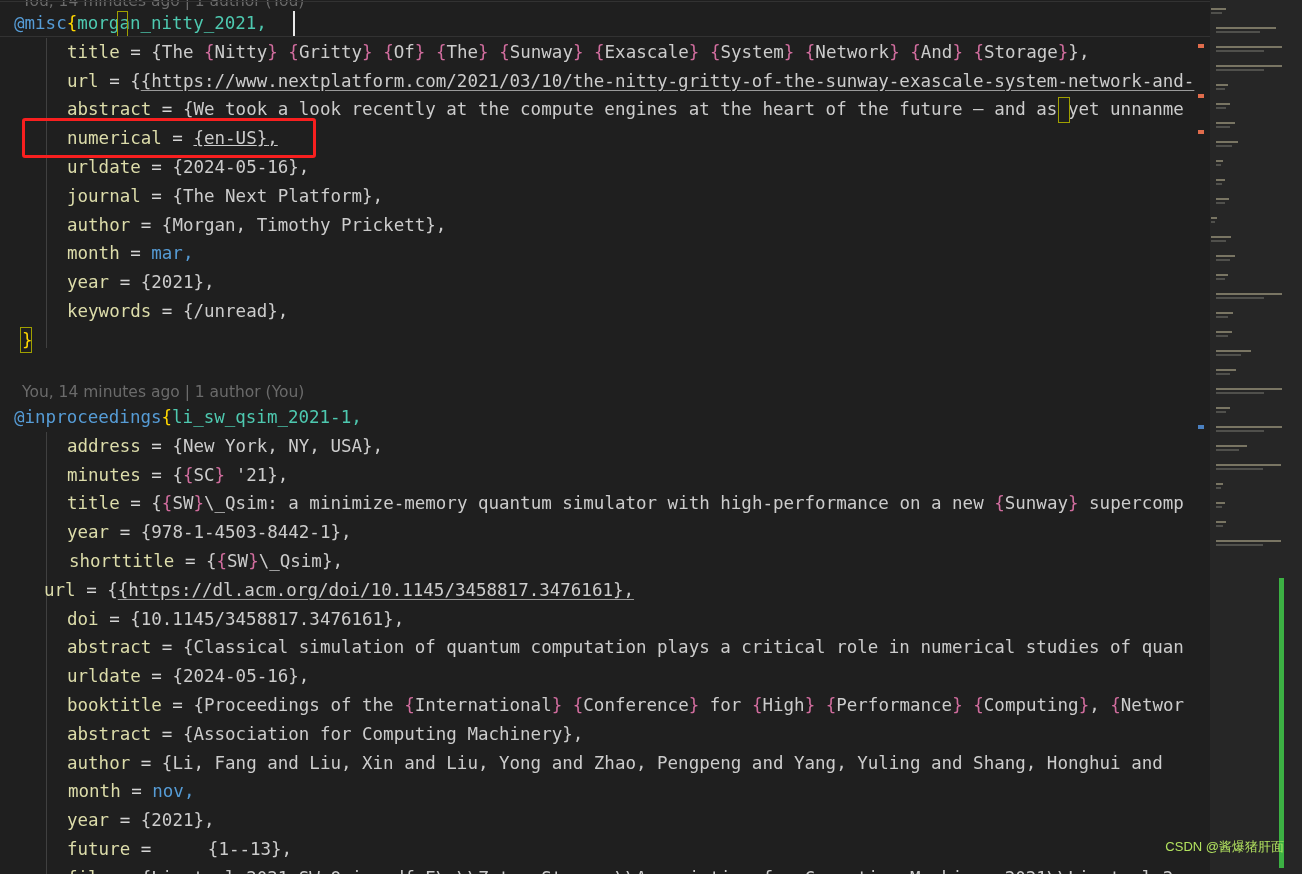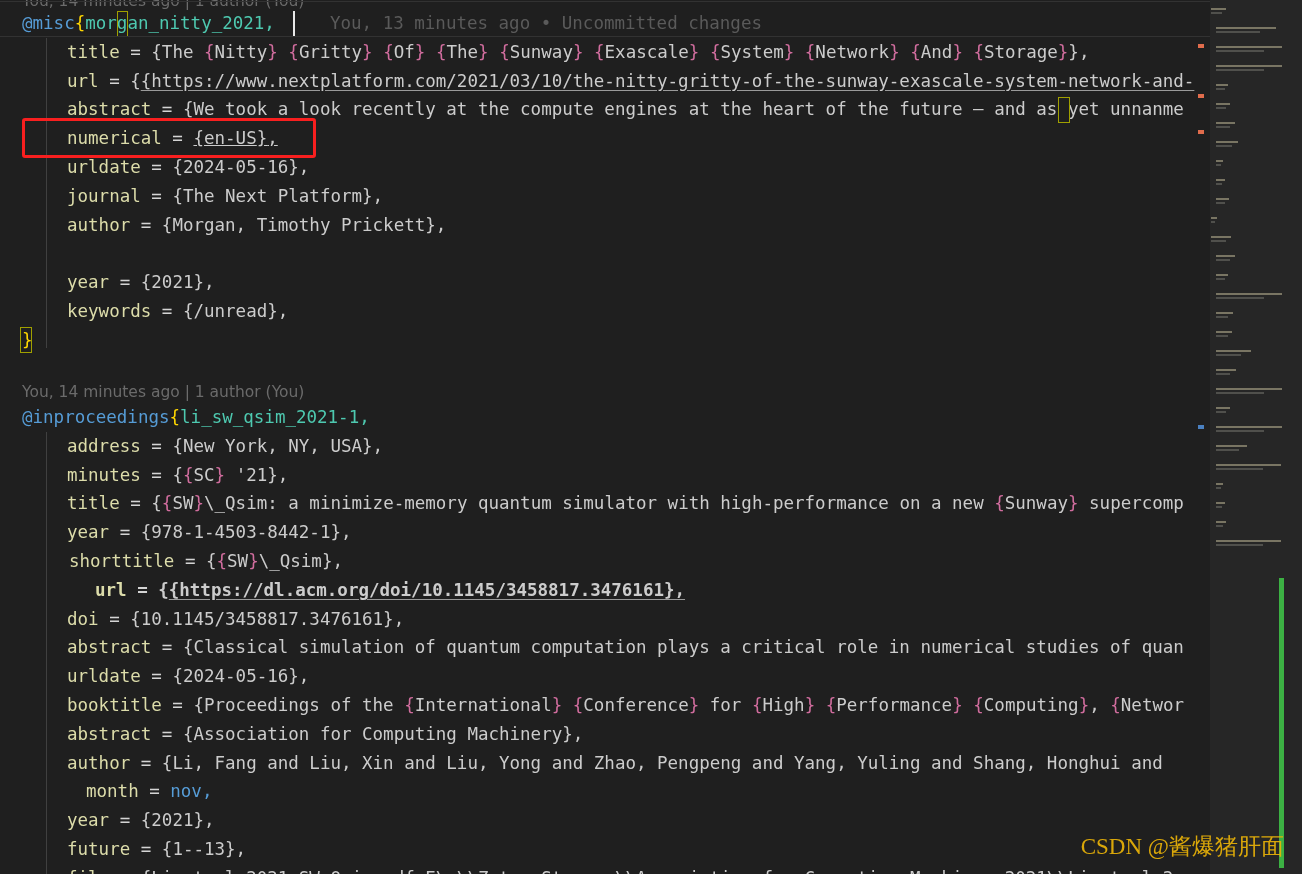--- a/index.html
+++ b/index.html
@@ -28,21 +28,21 @@
     height: 874px;
     overflow: hidden;
   }
   .code-line {
     position: absolute;
     left: 0;
     white-space: pre;
     height: 28.8px;
     line-height: 28.8px;
     color: #cccccc;
-    padding-left: 22px;
+    padding-left: 14px;
   }
   .indent-guide {
     position: absolute;
     left: 46px;
     width: 1px;
     background: #404040;
   }
 
   
   .t-entry    { color: #569cd6; }     
@@ -136,57 +136,57 @@
   .seam {
     position: absolute;
     left: 0;
     height: 1px;
     background: #323232;
   }
 
   
   #watermark {
     position: absolute;
-    color: #eab308;
-    font-family: Liberation Serif, serif;
-    font-size: 23px;
+    color: #bef264;
+    font-family: Liberation Sans, sans-serif;
+    font-size: 13px;
     white-space: pre;
     opacity: 0.92;
   }
 </style>
 </head>
 <body>
 
 <div id="editor-root">
 
   <div id="code-surface">
 
     <div class="blame" style="left:22px; top:-9px;">You, 14 minutes ago | 1 author (You)</div>
 
     <div class="indent-guide" style="top:38px; height:310px;"></div>
     <div class="indent-guide" style="top:432px; height:442px;"></div>
 
     <div class="code-line" style="top:9px;"><span class="t-entry">@misc</span><span class="t-brace">{</span><span class="t-key">morgan_nitty_2021,</span></div>
 
-    <div class="blame-inline" style="left:330px; top:9px;">You, 13 minutes ago • Uncommitted changes</div>
 
     <div class="code-line" style="top: 37.8px; padding-left: 67px;"><span class="t-field">title</span><span class="t-eq"> = </span><span class="f-val" style="color: rgb(204, 204, 204);"><span style="color:#cccccc">{</span>The <span style="color:#d16d9e">{</span>Nitty<span style="color:#d16d9e">}</span> <span style="color:#d16d9e">{</span>Gritty<span style="color:#d16d9e">}</span> <span style="color:#d16d9e">{</span>Of<span style="color:#d16d9e">}</span> <span style="color:#d16d9e">{</span>The<span style="color:#d16d9e">}</span> <span style="color:#d16d9e">{</span>Sunway<span style="color:#d16d9e">}</span> <span style="color:#d16d9e">{</span>Exascale<span style="color:#d16d9e">}</span> <span style="color:#d16d9e">{</span>System<span style="color:#d16d9e">}</span> <span style="color:#d16d9e">{</span>Network<span style="color:#d16d9e">}</span> <span style="color:#d16d9e">{</span>And<span style="color:#d16d9e">}</span> <span style="color:#d16d9e">{</span>Storage<span style="color:#d16d9e">}</span><span style="color:#cccccc">}</span>,</span></div>
 
     <div class="code-line" style="top: 66.6px; padding-left: 67px;"><span class="t-field">url</span><span class="t-eq"> = </span><span class="t-plain">{</span><span class="t-url">{https://www.nextplatform.com/2021/03/10/the-nitty-gritty-of-the-sunway-exascale-system-network-and-</span></div>
 
     <div class="code-line" style="top: 95.4px; padding-left: 67px;"><span class="t-field">abstract</span><span class="t-eq"> = </span><span class="f-val" style="color: rgb(204, 204, 204);"><span style="color:#cccccc">{</span>We took a look recently at the compute engines at the heart of the future – and as yet unnanme</span></div>
 
     <div class="code-line" style="top: 124.2px; padding-left: 67px;"><span class="t-field">numerical</span><span class="t-eq"> = </span><span class="f-val" style="color: rgb(204, 204, 204); text-decoration: underline;"><span style="color:#cccccc">{</span>en-US<span style="color:#cccccc">}</span>,</span></div>
 
     <div class="code-line" style="top: 153px; padding-left: 67px;"><span class="t-field">urldate</span><span class="t-eq"> = </span><span class="f-val" style="color: rgb(204, 204, 204);"><span style="color:#cccccc">{</span>2024-05-16<span style="color:#cccccc">}</span>,</span></div>
 
     <div class="code-line" style="top: 181.8px; padding-left: 67px;"><span class="t-field">journal</span><span class="t-eq"> = </span><span class="f-val" style="color: rgb(204, 204, 204);"><span style="color:#cccccc">{</span>The Next Platform<span style="color:#cccccc">}</span>,</span></div>
 
     <div class="code-line" style="top: 210.6px; padding-left: 67px;"><span class="t-field">author</span><span class="t-eq"> = </span><span class="f-val" style="color: rgb(204, 204, 204);"><span style="color:#cccccc">{</span>Morgan, Timothy Prickett<span style="color:#cccccc">}</span>,</span></div>
 
+    <div class="code-line" style="top: 239.4px; padding-left: 67px;"><span class="t-field">month</span><span class="t-eq"> = </span><span class="t-mon">mar,</span></div>
 
     <div class="code-line" style="top: 268.2px; padding-left: 67px;"><span class="t-field">year</span><span class="t-eq"> = </span><span class="f-val" style="color: rgb(204, 204, 204);"><span style="color:#cccccc">{</span>2021<span style="color:#cccccc">}</span>,</span></div>
 
     <div class="code-line" style="top: 297px; padding-left: 67px;"><span class="t-field">keywords</span><span class="t-eq"> = </span><span class="f-val" style="color: rgb(204, 204, 204);"><span style="color:#cccccc">{</span>/unread<span style="color:#cccccc">}</span>,</span></div>
 
     <div class="code-line" style="top:325.8px; padding-left:22px;"><span class="t-brace">}</span></div>
 
     <div class="blame" style="left:22px; top:382px;">You, 14 minutes ago | 1 author (You)</div>
 
     <div class="code-line" style="top:403px;"><span class="t-entry">@inproceedings</span><span class="t-brace">{</span><span class="t-key">li_sw_qsim_2021-1,</span></div>
@@ -194,39 +194,39 @@
     <div class="code-line" style="top: 431.8px; padding-left: 67px;"><span class="t-field">address</span><span class="t-eq"> = </span><span class="f-val" style="color: rgb(204, 204, 204);"><span style="color:#cccccc">{</span>New York, NY, USA<span style="color:#cccccc">}</span>,</span></div>
 
     <div class="code-line" style="top: 460.6px; padding-left: 67px;"><span class="t-field">minutes</span><span class="t-eq"> = </span><span class="f-val" style="color: rgb(204, 204, 204);"><span style="color:#cccccc">{</span><span style="color:#d16d9e">{</span>SC<span style="color:#d16d9e">}</span> '21<span style="color:#cccccc">}</span>,</span></div>
 
     <div class="code-line" style="top: 489.4px; padding-left: 67px;"><span class="t-field">title</span><span class="t-eq"> = </span><span class="f-val" style="color: rgb(204, 204, 204);"><span style="color:#cccccc">{</span><span style="color:#d16d9e">{</span>SW<span style="color:#d16d9e">}</span>\_Qsim: a minimize-memory quantum simulator with high-performance on a new <span style="color:#d16d9e">{</span>Sunway<span style="color:#d16d9e">}</span> supercomp</span></div>
 
     <div class="code-line" style="top: 518.2px; padding-left: 67px;"><span class="t-field">year</span><span class="t-eq"> = </span><span class="f-val" style="color: rgb(204, 204, 204);"><span style="color:#cccccc">{</span>978-1-4503-8442-1<span style="color:#cccccc">}</span>,</span></div>
 
     <div class="code-line" style="top: 547px; padding-left: 69px;"><span class="t-field">shorttitle</span><span class="t-eq"> = </span><span class="f-val" style="color: rgb(204, 204, 204);"><span style="color:#cccccc">{</span><span style="color:#d16d9e">{</span>SW<span style="color:#d16d9e">}</span>\_Qsim<span style="color:#cccccc">}</span>,</span></div>
 
-    <div class="code-line" style="top: 575.8px; padding-left: 95px; font-weight: bold;"><span class="t-field">url</span><span class="t-eq"> = </span><span class="t-plain">{</span><span class="t-url">{https://dl.acm.org/doi/10.1145/3458817.3476161},</span></div>
+    <div class="code-line" style="top: 575.8px; padding-left: 44px;"><span class="t-field">url</span><span class="t-eq"> = </span><span class="t-plain">{</span><span class="t-url">{https://dl.acm.org/doi/10.1145/3458817.3476161},</span></div>
 
     <div class="code-line" style="top: 604.6px; padding-left: 67px;"><span class="t-field">doi</span><span class="t-eq"> = </span><span class="f-val" style="color: rgb(204, 204, 204);"><span style="color:#cccccc">{</span>10.1145/3458817.3476161<span style="color:#cccccc">}</span>,</span></div>
 
     <div class="code-line" style="top: 633.4px; padding-left: 67px;"><span class="t-field">abstract</span><span class="t-eq"> = </span><span class="f-val" style="color: rgb(204, 204, 204);"><span style="color:#cccccc">{</span>Classical simulation of quantum computation plays a critical role in numerical studies of quan</span></div>
 
     <div class="code-line" style="top: 662.2px; padding-left: 67px;"><span class="t-field">urldate</span><span class="t-eq"> = </span><span class="f-val" style="color: rgb(204, 204, 204);"><span style="color:#cccccc">{</span>2024-05-16<span style="color:#cccccc">}</span>,</span></div>
 
     <div class="code-line" style="top: 691px; padding-left: 67px;"><span class="t-field">booktitle</span><span class="t-eq"> = </span><span class="f-val" style="color: rgb(204, 204, 204);"><span style="color:#cccccc">{</span>Proceedings of the <span style="color:#d16d9e">{</span>International<span style="color:#d16d9e">}</span> <span style="color:#d16d9e">{</span>Conference<span style="color:#d16d9e">}</span> for <span style="color:#d16d9e">{</span>High<span style="color:#d16d9e">}</span> <span style="color:#d16d9e">{</span>Performance<span style="color:#d16d9e">}</span> <span style="color:#d16d9e">{</span>Computing<span style="color:#d16d9e">}</span>, <span style="color:#d16d9e">{</span>Networ</span></div>
 
     <div class="code-line" style="top: 719.8px; padding-left: 67px;"><span class="t-field">abstract</span><span class="t-eq"> = </span><span class="f-val" style="color: rgb(204, 204, 204);"><span style="color:#cccccc">{</span>Association for Computing Machinery<span style="color:#cccccc">}</span>,</span></div>
 
     <div class="code-line" style="top: 748.6px; padding-left: 67px;"><span class="t-field">author</span><span class="t-eq"> = </span><span class="f-val" style="color: rgb(204, 204, 204);"><span style="color:#cccccc">{</span>Li, Fang and Liu, Xin and Liu, Yong and Zhao, Pengpeng and Yang, Yuling and Shang, Honghui and </span></div>
 
-    <div class="code-line" style="top: 777.4px; padding-left: 86px;"><span class="t-field">month</span><span class="t-eq"> = </span><span class="t-mon">nov,</span></div>
+    <div class="code-line" style="top: 777.4px; padding-left: 53px; margin-left: 15px;"><span class="t-field">month</span><span class="t-eq"> = </span><span class="t-mon">nov,</span></div>
 
     <div class="code-line" style="top: 806.2px; padding-left: 67px;"><span class="t-field">year</span><span class="t-eq"> = </span><span class="f-val" style="color: rgb(204, 204, 204);"><span style="color:#cccccc">{</span>2021<span style="color:#cccccc">}</span>,</span></div>
 
-    <div class="code-line" style="top: 835px; padding-left: 67px;"><span class="t-field">future</span><span class="t-eq"> = </span><span class="f-val" style="color: rgb(204, 204, 204);"><span style="color:#cccccc">{</span>1--13<span style="color:#cccccc">}</span>,</span></div>
+    <div class="code-line" style="top: 835px; padding-left: 67px;"><span class="t-field">future</span><span class="t-eq"> = </span><span class="f-val" style="color: rgb(204, 204, 204); margin-left: 46px;"><span style="color:#cccccc">{</span>1--13<span style="color:#cccccc">}</span>,</span></div>
 
     <div class="code-line" style="top: 863.8px; padding-left: 67px;"><span class="t-field">file</span><span class="t-eq"> = </span><span class="f-val" style="color: rgb(204, 204, 204);"><span style="color:#cccccc">{</span>Li et al 2021 SW Qsim.pdf:E\:\\ZoteroStorage\\Association for Computing Machinery2021\\Li et al 2</span></div>
 
     <div id="text-caret" style="left:293px; top:11px; height:26px;"></div>
 
     <div class="bracket-match" style="left:117px; top:11px; width:11px; height:26px;"></div>
     <div class="bracket-match" style="left:20px; top:327px; width:12px; height:26px;"></div>
     <div class="bracket-match" style="left:1058px; top:97px; width:12px; height:26px;"></div>
 
     <div class="seam" style="top:1px;  width:1284px;"></div>

